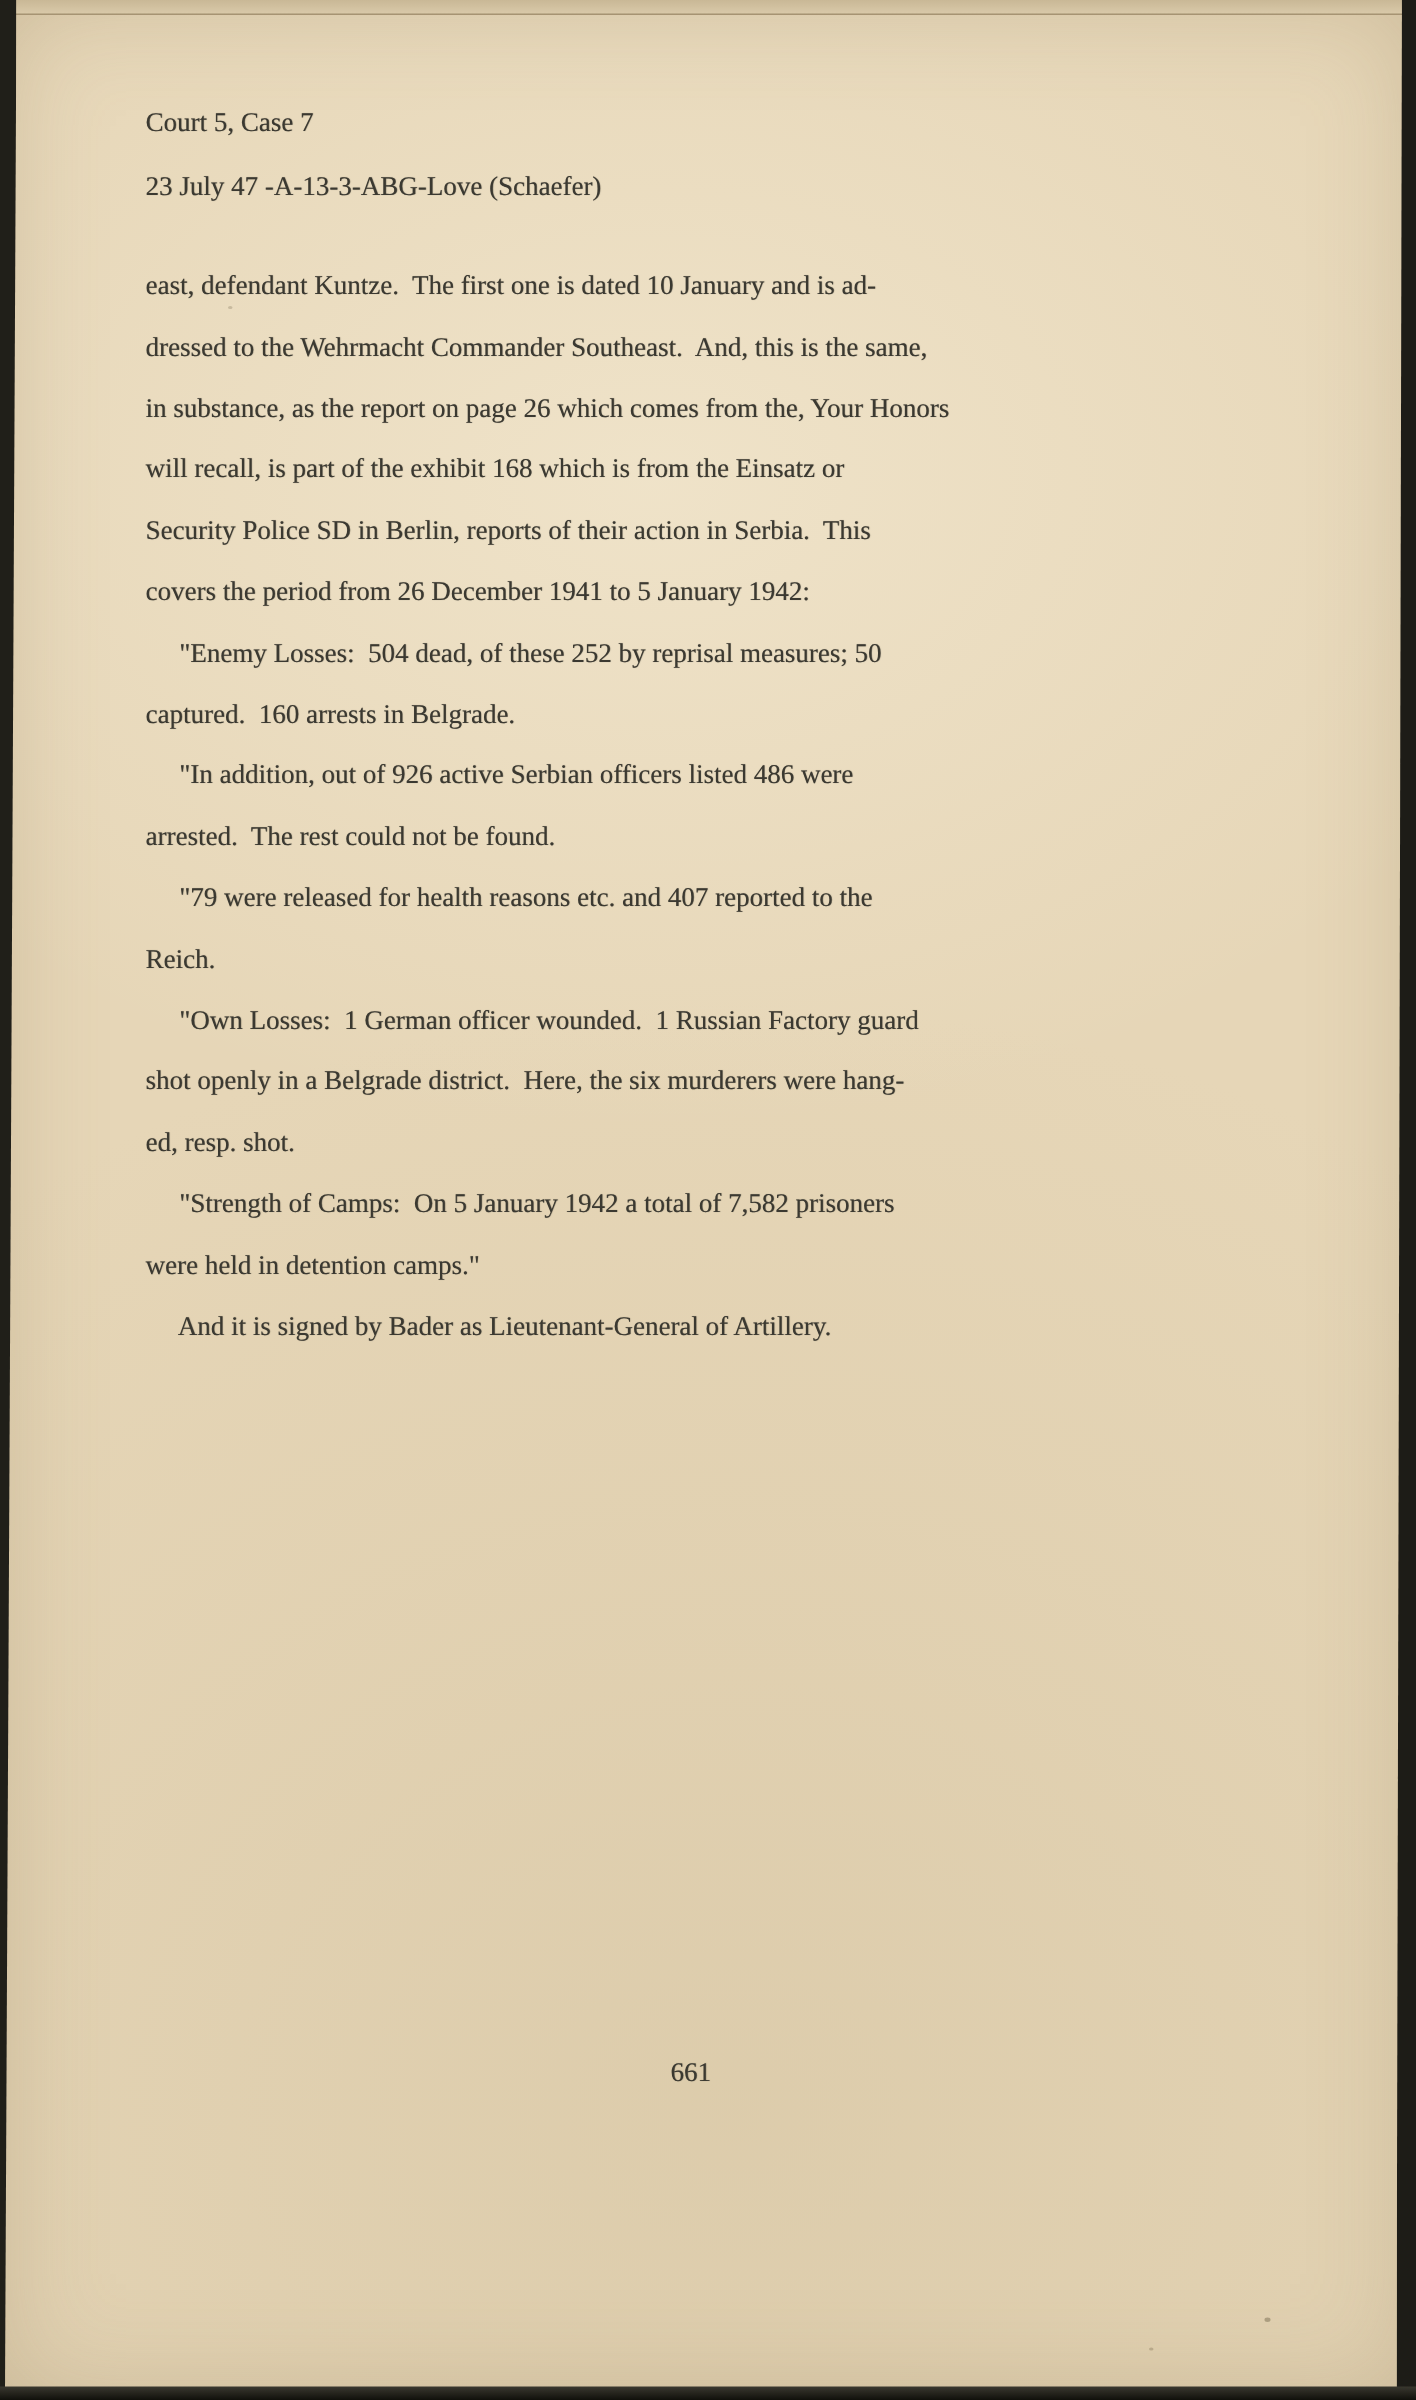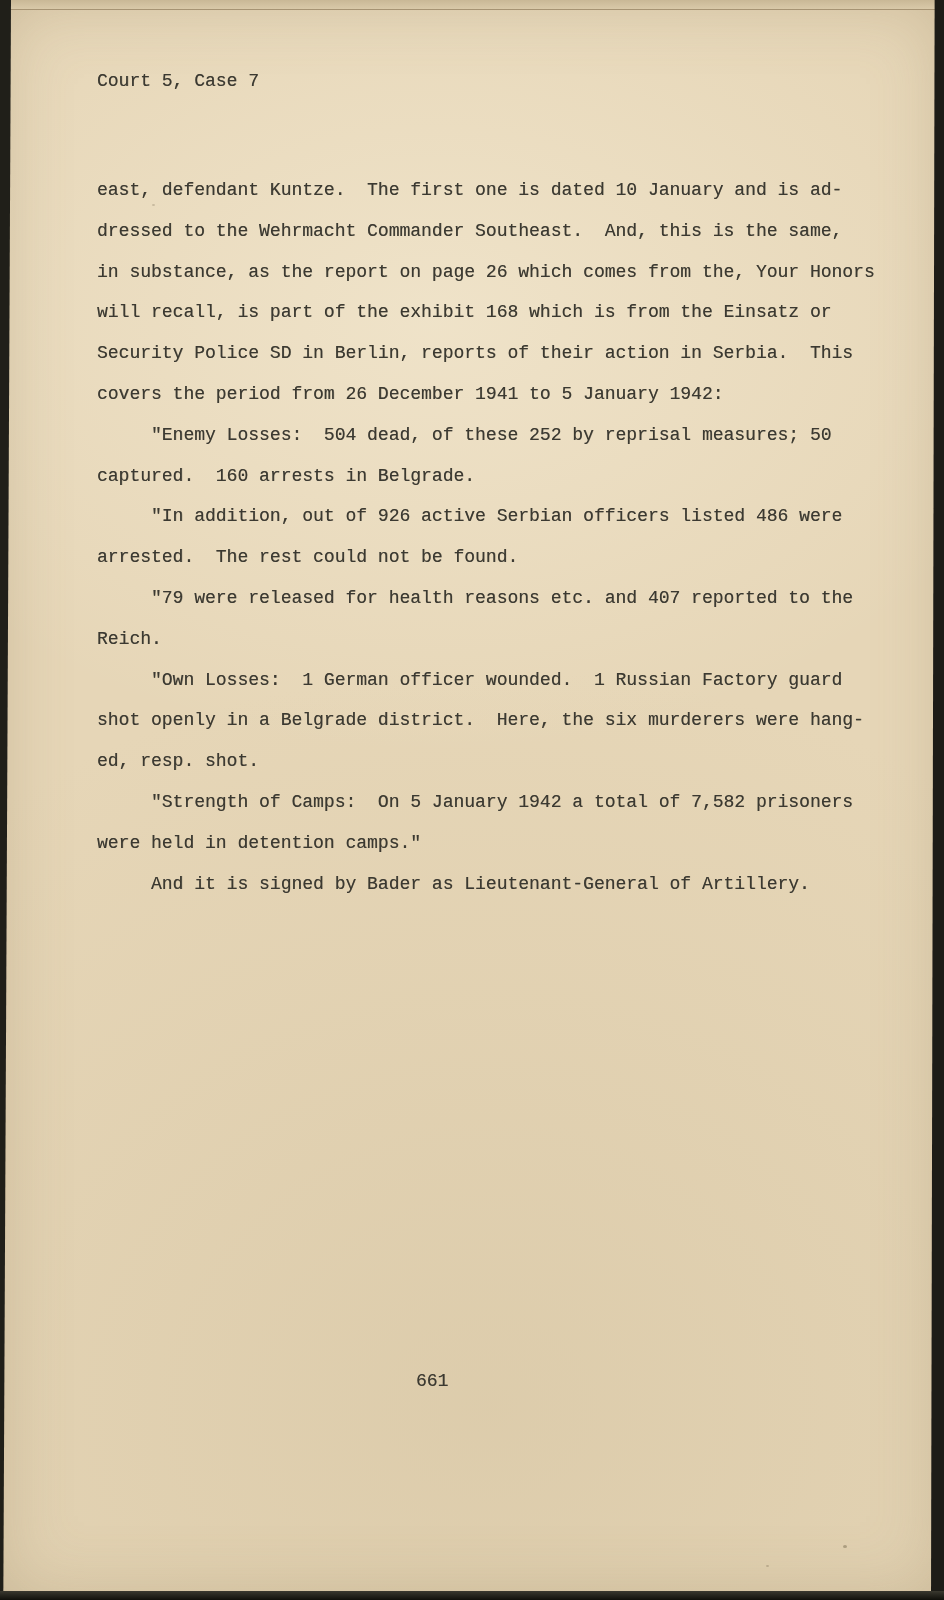--- a/index.html
+++ b/index.html
@@ -5,21 +5,21 @@
   html,body { margin:0; padding:0; background:#111; }
   .page {
     position:relative;
     width:944px; height:1600px;
     overflow:hidden;
     background:
       radial-gradient(900px 620px at 46% 20%, rgba(250,242,222,0.45), rgba(250,242,222,0) 70%),
       radial-gradient(1100px 950px at 52% 88%, rgba(213,196,162,0.55), rgba(213,196,162,0) 78%),
       #e6d6b7;
     box-shadow: inset 0 0 70px rgba(140,118,82,0.30);
-    font-family:Liberation Mono, monospace;
+    font-family:Liberation Serif, serif;
     color:#3b3931;
   }
   
   .edge-top {
     position:absolute; top:0; left:0; right:0; height:9px;
     background:linear-gradient(#c9b896,#d9c9a9);
     border-bottom:1px solid rgba(122,102,72,0.45);
   }
   .edge-left {
     position:absolute; top:0; bottom:0; left:0; width:11px;
@@ -32,39 +32,39 @@
     clip-path:polygon(28% 0,100% 0,100% 100%,0 100%);
   }
   .edge-bottom {
     position:absolute; left:0; right:0; bottom:0; height:9px;
     background:linear-gradient(#3a382f,#10100b);
   }
   
   .typed { font-size:18px; white-space:pre; text-shadow:0.3px 0.3px 0.5px rgba(54,52,44,0.55); }
   .header { position:absolute; left:97px; top:60px; line-height:43px; }
   .body-text { position:absolute; left:97px; top:170px; line-height:40.8px; }
-  .page-number { position:absolute; left:416px; top:1371px; }
+  .page-number { position:absolute; left:447px; top:1371px; }
   .speck { position:absolute; border-radius:50%; background:rgba(96,84,58,0.40); }
   .speck.s1 { left:843px; top:1545px; width:4px; height:3px; }
   .speck.s2 { left:152px; top:204px;  width:3px; height:2px; background:rgba(96,84,58,0.25); }
   .speck.s3 { left:766px; top:1565px; width:3px; height:2px; background:rgba(96,84,58,0.28); }
 </style>
 </head>
 <body>
 
 <div class="page">
 
   <div class="edge-top"></div>
   <div class="edge-left"></div>
   <div class="edge-right"></div>
   <div class="edge-bottom"></div>
 
   <div class="speck s1"></div>
   <div class="speck s2"></div>
   <div class="speck s3"></div>
 
-  <div class="header typed"><div>Court 5, Case 7</div></div>
+  <div class="header typed"><div>Court 5, Case 7</div><div>23 July 47 -A-13-3-ABG-Love (Schaefer)</div></div>
 
   <div class="body-text typed"><div>east, defendant Kuntze.  The first one is dated 10 January and is ad-</div><div>dressed to the Wehrmacht Commander Southeast.  And, this is the same,</div><div>in substance, as the report on page 26 which comes from the, Your Honors</div><div>will recall, is part of the exhibit 168 which is from the Einsatz or</div><div>Security Police SD in Berlin, reports of their action in Serbia.  This</div><div>covers the period from 26 December 1941 to 5 January 1942:</div><div>     "Enemy Losses:  504 dead, of these 252 by reprisal measures; 50</div><div>captured.  160 arrests in Belgrade.</div><div>     "In addition, out of 926 active Serbian officers listed 486 were</div><div>arrested.  The rest could not be found.</div><div>     "79 were released for health reasons etc. and 407 reported to the</div><div>Reich.</div><div>     "Own Losses:  1 German officer wounded.  1 Russian Factory guard</div><div>shot openly in a Belgrade district.  Here, the six murderers were hang-</div><div>ed, resp. shot.</div><div>     "Strength of Camps:  On 5 January 1942 a total of 7,582 prisoners</div><div>were held in detention camps."</div><div>     And it is signed by Bader as Lieutenant-General of Artillery.</div></div>
 
   <div class="page-number typed">661</div>
 
 </div>
 
 </body></html>

